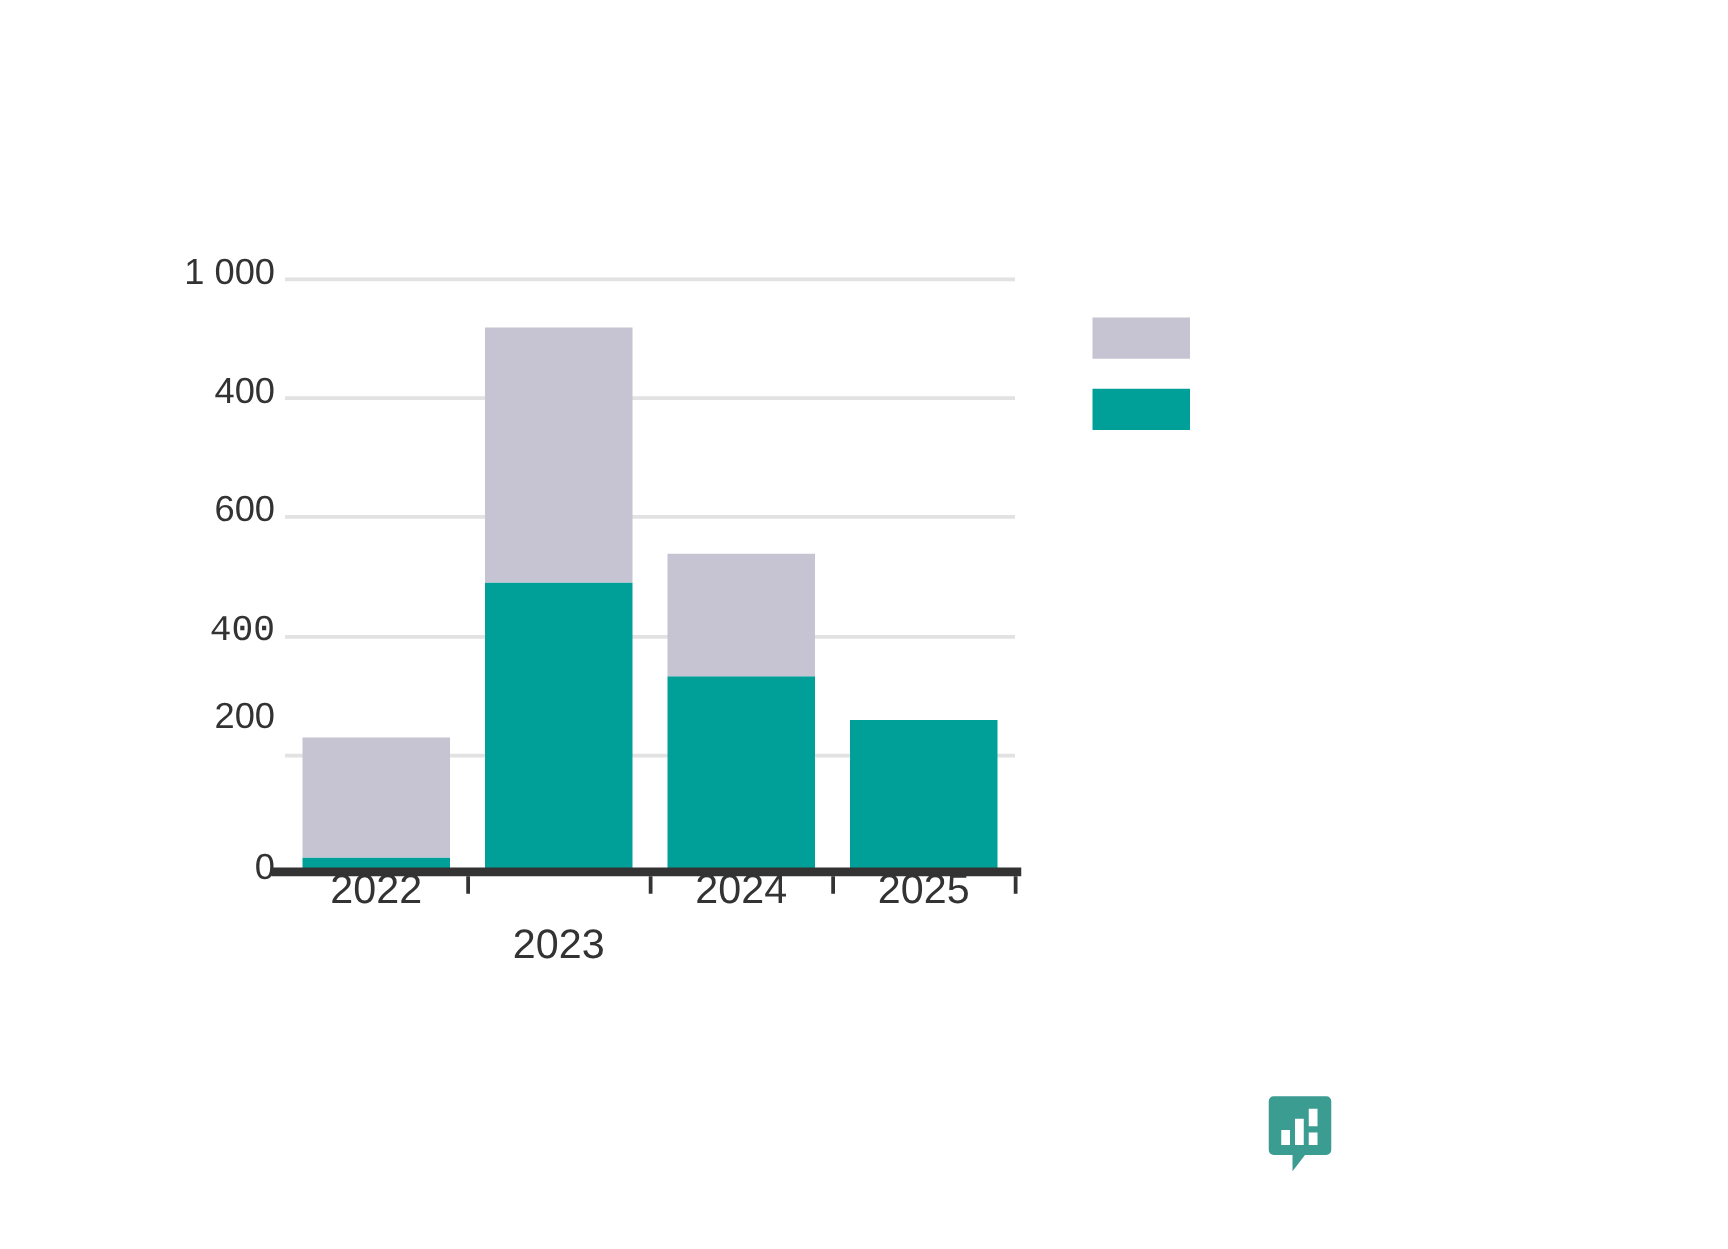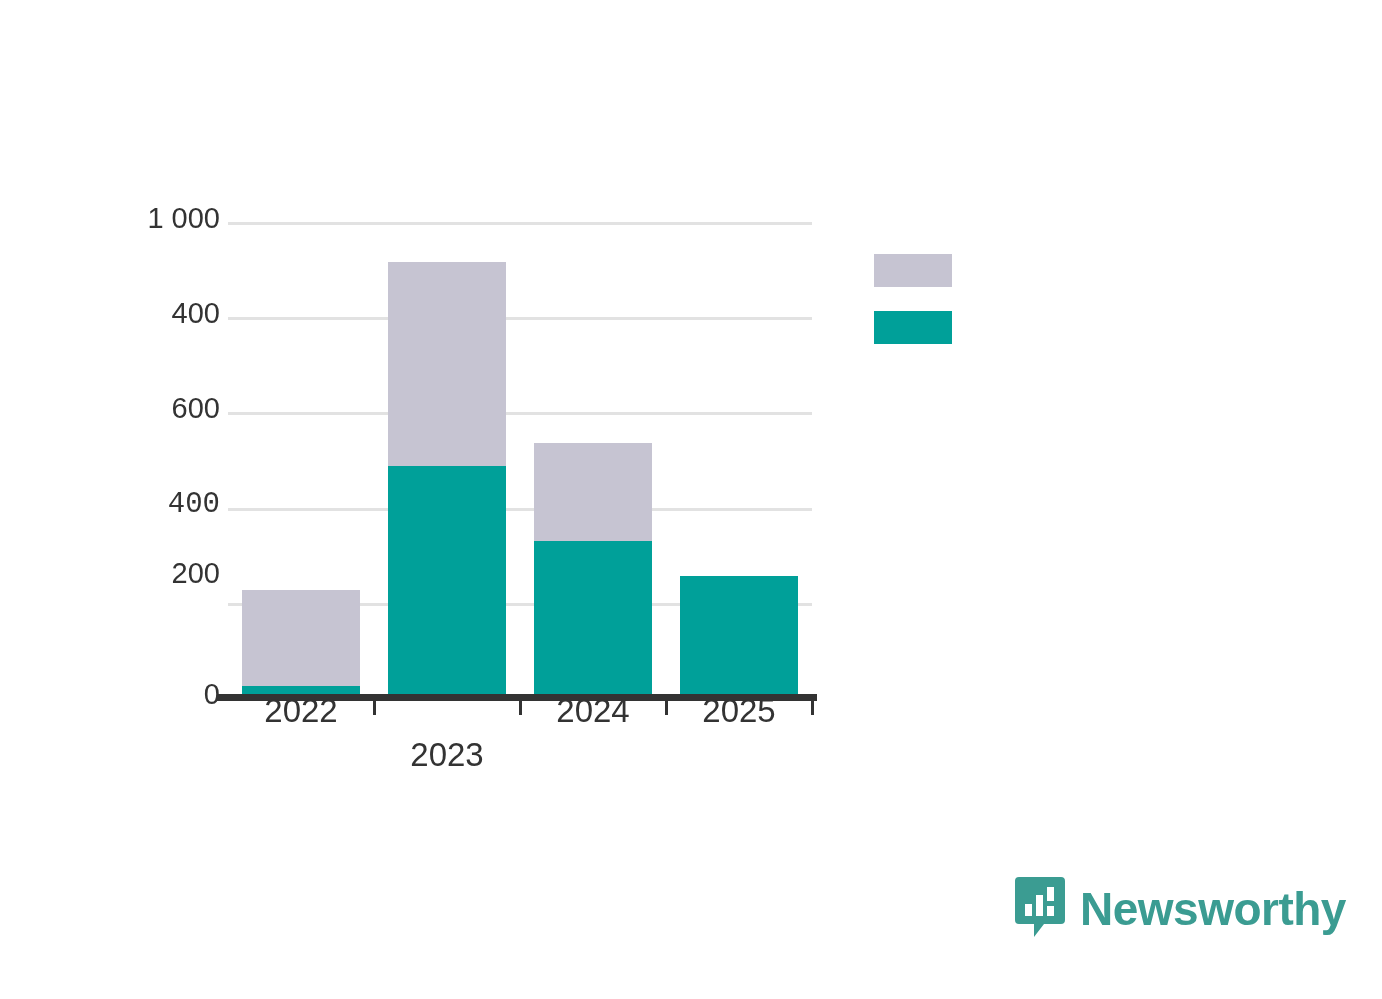--- a/index.html
+++ b/index.html
@@ -209,16 +209,15 @@
   <div id="newsworthy-logo">
     <span>
       <svg width="52" height="62" viewBox="0 0 52 62" xmlns="http://www.w3.org/2000/svg">
         <path d="M5,1 H47 A4,4 0 0 1 51,5 V44 A4,4 0 0 1 47,48 H30 L20,61 L20,48 H5 A4,4 0 0 1 1,44 V5 A4,4 0 0 1 5,1 Z" fill="#3b9c92"></path>
         <rect x="11" y="28" width="7" height="12" fill="#ffffff"></rect>
         <rect x="22" y="19" width="7" height="21" fill="#ffffff"></rect>
         <rect x="33" y="30" width="7" height="10" fill="#ffffff"></rect>
         <rect x="33" y="11" width="7" height="14" fill="#ffffff"></rect>
       </svg>
     </span>
-    <span id="newsworthy-wordmark">Newsworthy</span>
   </div>
 
 </div>
 
 </body></html>

